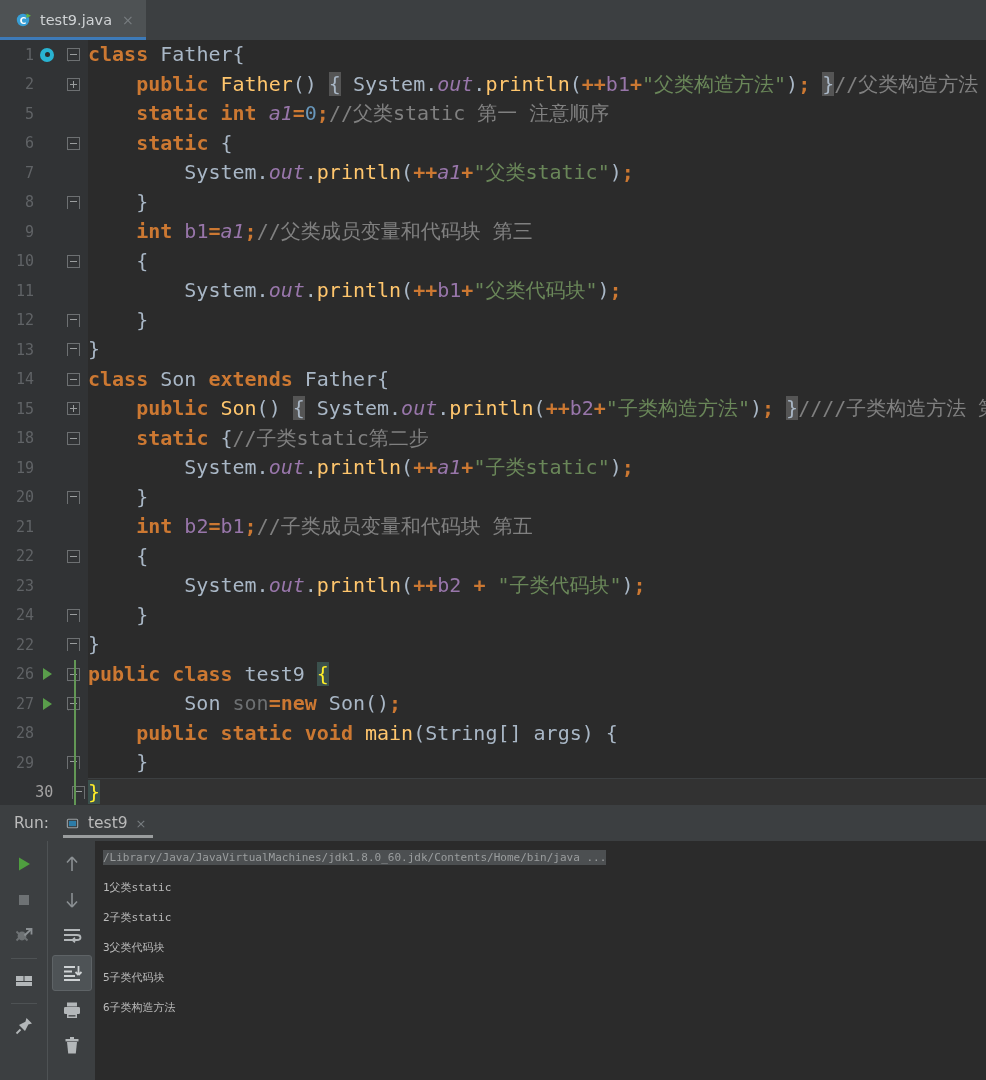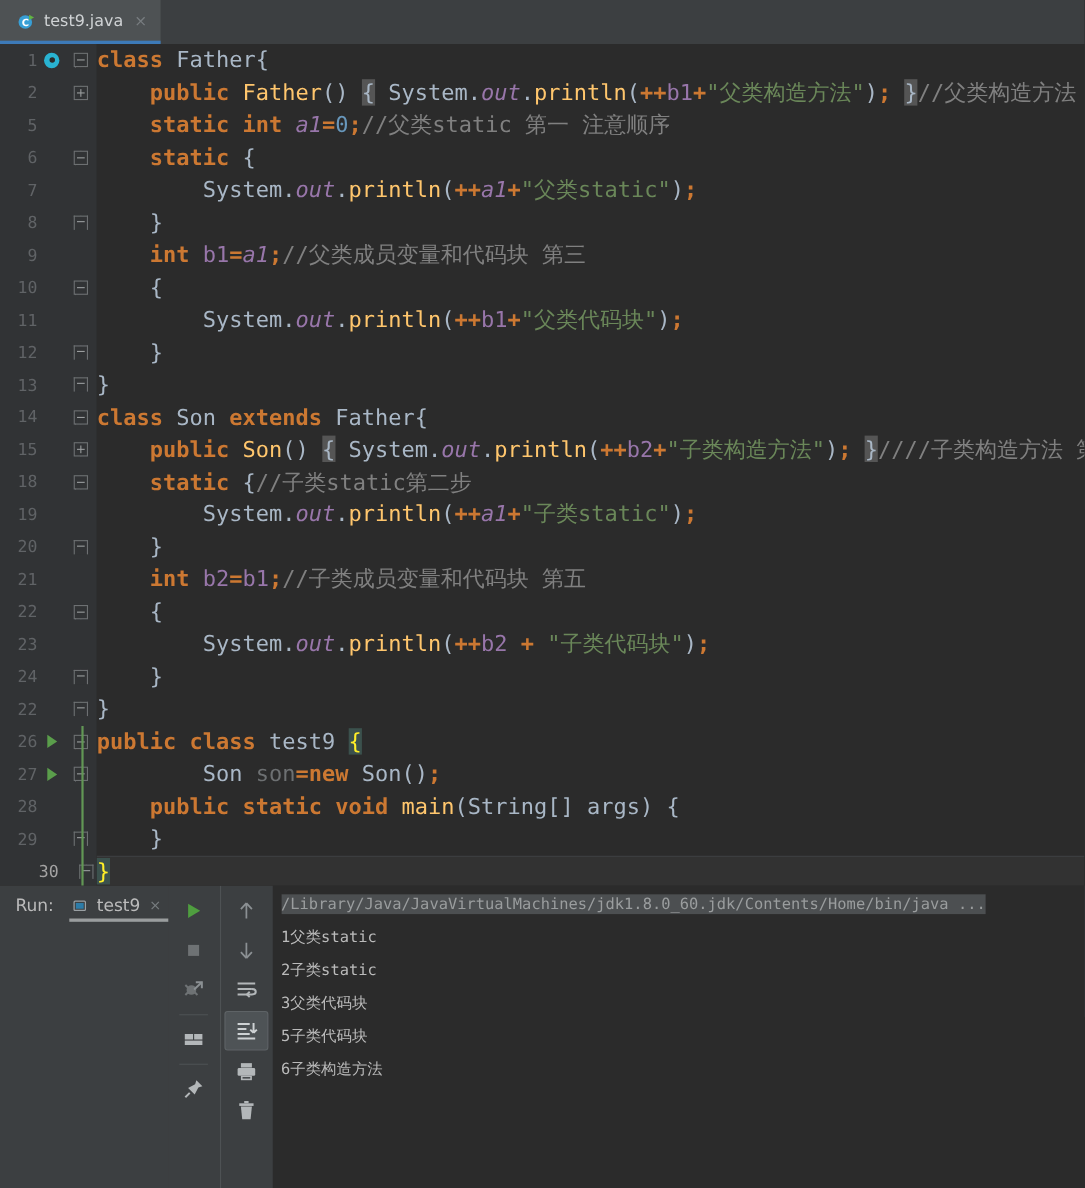--- a/index.html
+++ b/index.html
@@ -232,20 +232,21 @@
   .cls  { color: #a9b7c6; }
   .dim  { color: #6d7072; }
   .brace-match { background: #555555; }
   .brace-yel { color: #ffef28; background: #3b514d; }
 
   
   .runwin {
     flex: 1 1 auto;
     background: #3c3f41;
     display: flex;
+    flex-direction: column;
     min-height: 0;
   }
   .run-header {
     height: 36px;
     flex: 0 0 36px;
     display: flex;
     align-items: center;
     padding-left: 14px;
     gap: 14px;
     position: relative;
@@ -308,21 +309,21 @@
   }
   .console {
     flex: 1 1 auto;
     background: #2b2b2b;
     position: relative;
     overflow: hidden;
     padding-top: 2px;
   }
   .con-line {
     font-family: "DejaVu Sans Mono", monospace;
-    font-size: 14px;
+    font-size: 11px;
     line-height: 30px;
     color: #bbbbbb;
     white-space: pre;
     padding-left: 8px;
   }
   .con-line.cmdline {
     color: #9a9d9e;
   }
   .con-line.cmdline span {
     background: #4c4f51;

